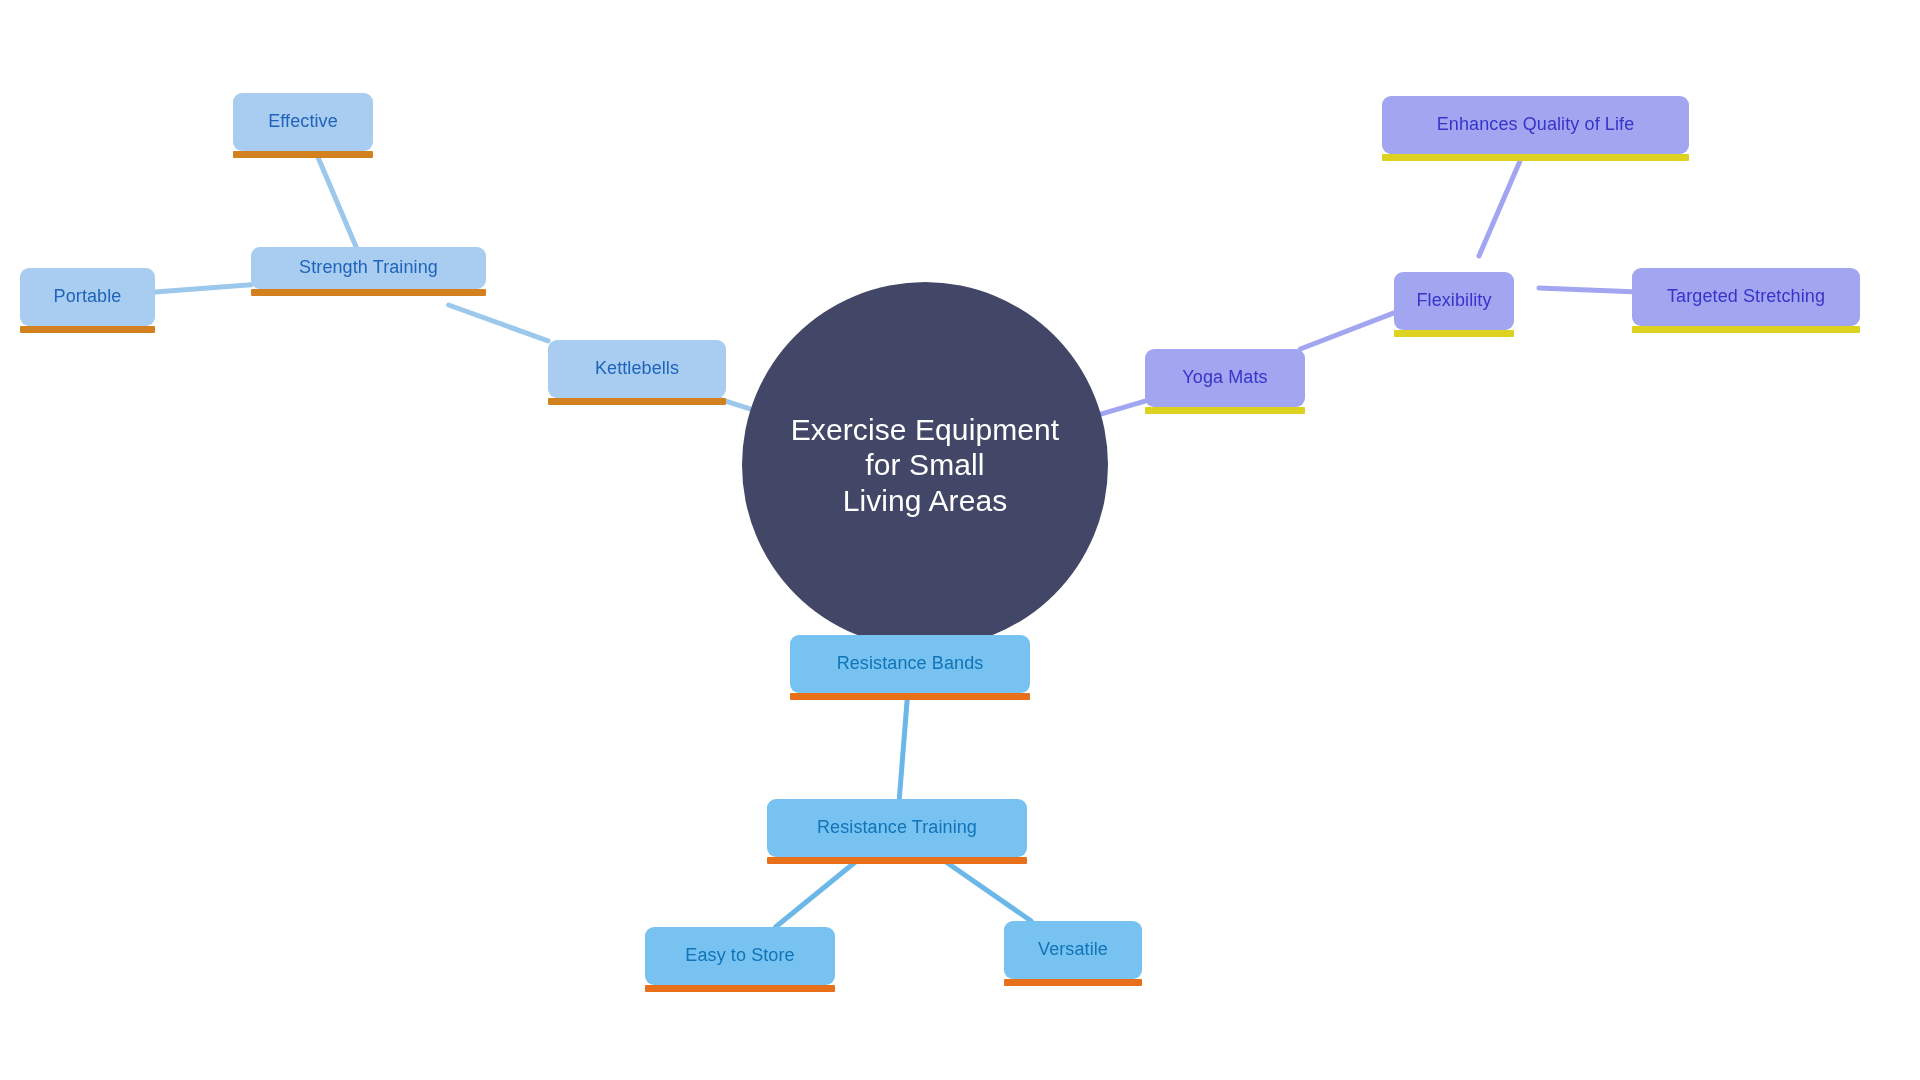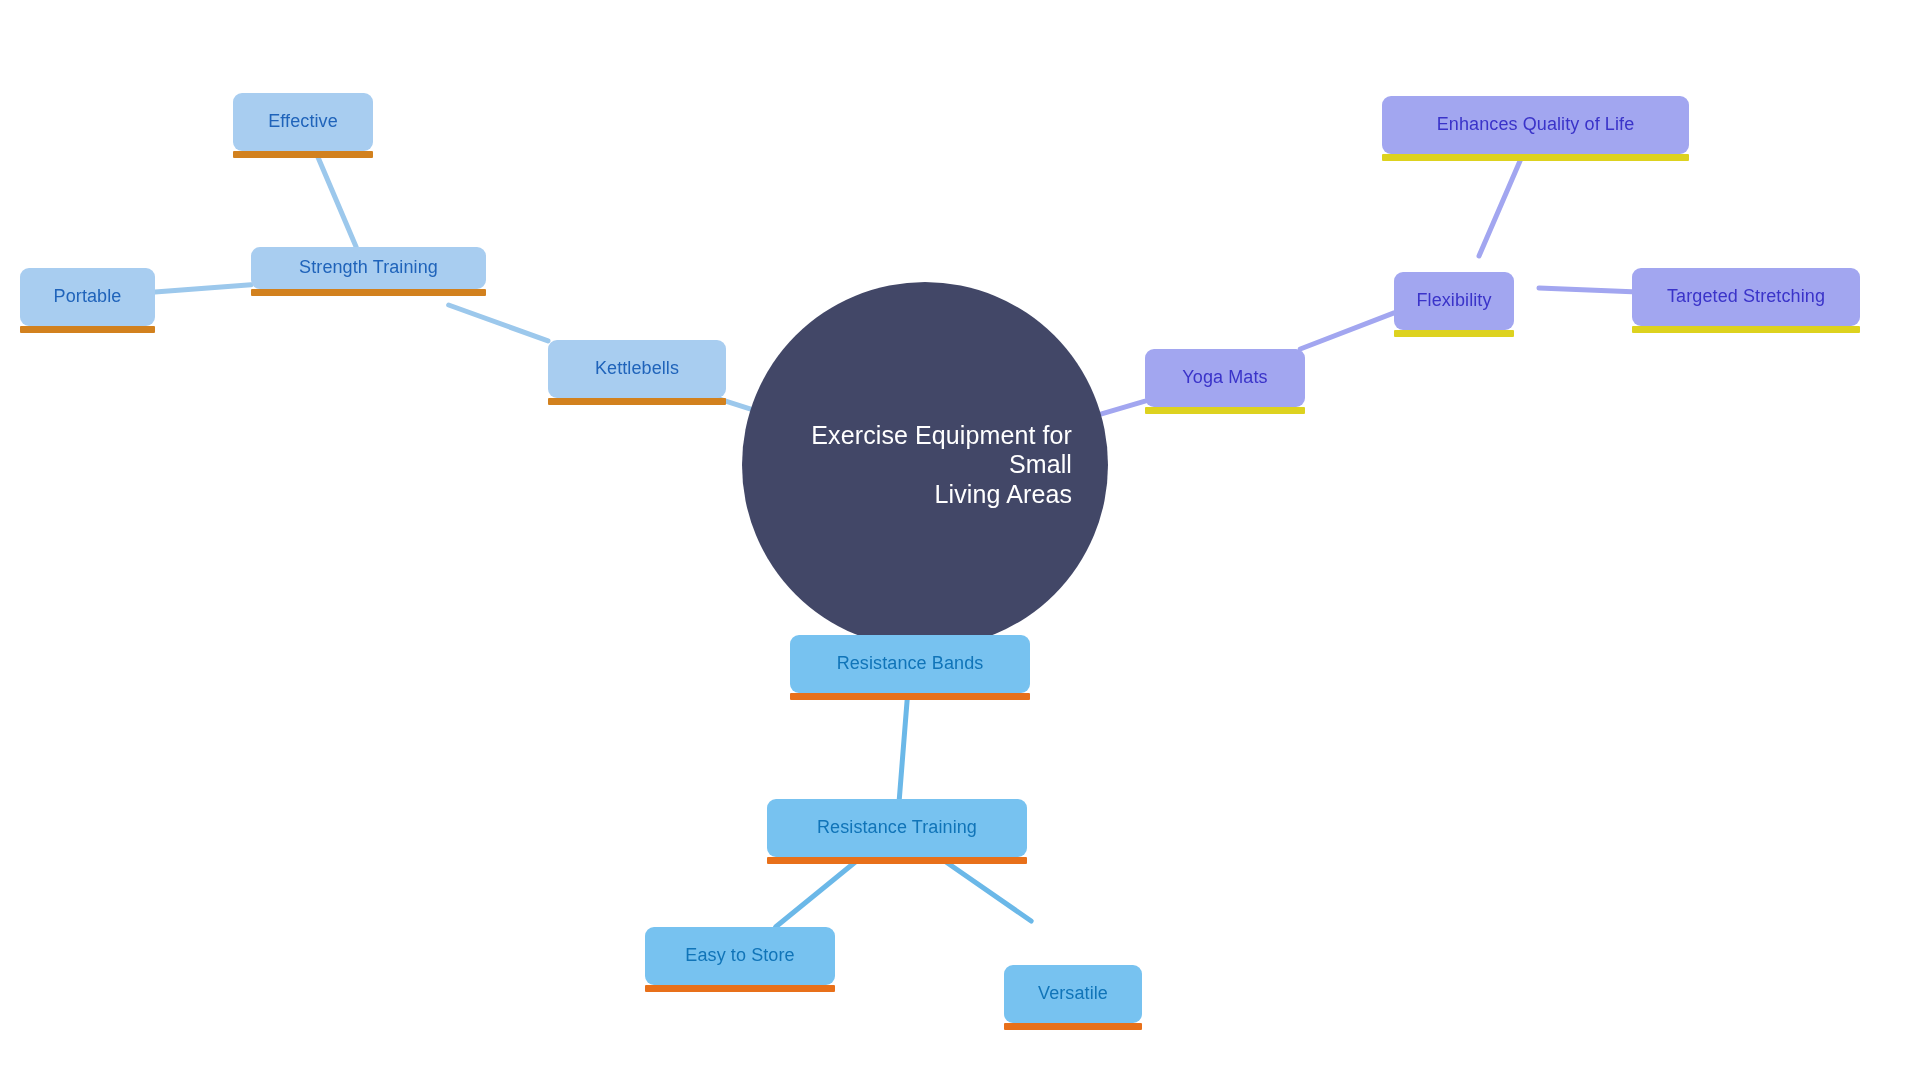--- a/index.html
+++ b/index.html
@@ -39,26 +39,25 @@
     z-index: 3;
     border-radius: 50%;
     display: flex;
     align-items: center;
     justify-content: center;
     text-align: center;
     box-sizing: border-box;
   }
   .root-label {
     color: #ffffff;
-    font-size: 25px;
+    font-size: 30px;
     line-height: 1.18;
     letter-spacing: 0.1px;
     padding: 0 36px;
     white-space: pre-line;
-    text-align: right;
   }
 
   
   .node {
     position: absolute;
     z-index: 4;
     box-sizing: border-box;
     border-radius: 9px;
     display: flex;
     align-items: center;
@@ -142,21 +141,21 @@
       </div>
       <div class="node blue-bright" id="node-resistance-bands" style="left: 790px; top: 635px; width: 240px; height: 58px; text-align: center;">
         <span class="node-label">Resistance Bands</span>
       </div>
       <div class="node blue-bright" id="node-resistance-training" style="left: 767px; top: 799px; width: 260px; height: 58px;">
         <span class="node-label">Resistance Training</span>
       </div>
       <div class="node blue-bright" id="node-easy-to-store" style="left: 645px; top: 927px; width: 190px; height: 58px;">
         <span class="node-label">Easy to Store</span>
       </div>
-      <div class="node blue-bright" id="node-versatile" style="left: 1004px; top: 921px; width: 138px; height: 58px; margin-top: 44px;">
+      <div class="node blue-bright" id="node-versatile" style="left: 1004px; top: 921px; width: 138px; height: 58px;">
         <span class="node-label">Versatile</span>
       </div>
       <div class="node purple" id="node-yoga-mats" style="left: 1145px; top: 349px; width: 160px; height: 58px;">
         <span class="node-label">Yoga Mats</span>
       </div>
       <div class="node purple" id="node-flexibility" style="left: 1394px; top: 256px; width: 120px; height: 58px; margin-top: 16px;">
         <span class="node-label">Flexibility</span>
       </div>
       <div class="node purple" id="node-enhances-quality-of-life" style="left: 1382px; top: 96px; width: 307px; height: 58px;">
         <span class="node-label">Enhances Quality of Life</span>

